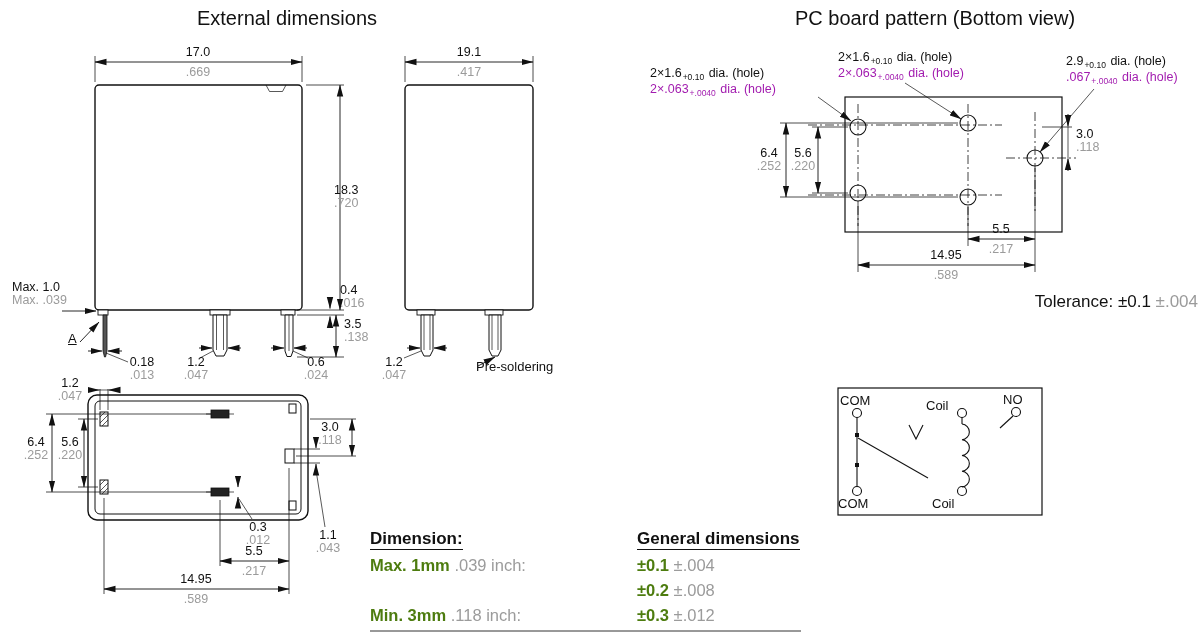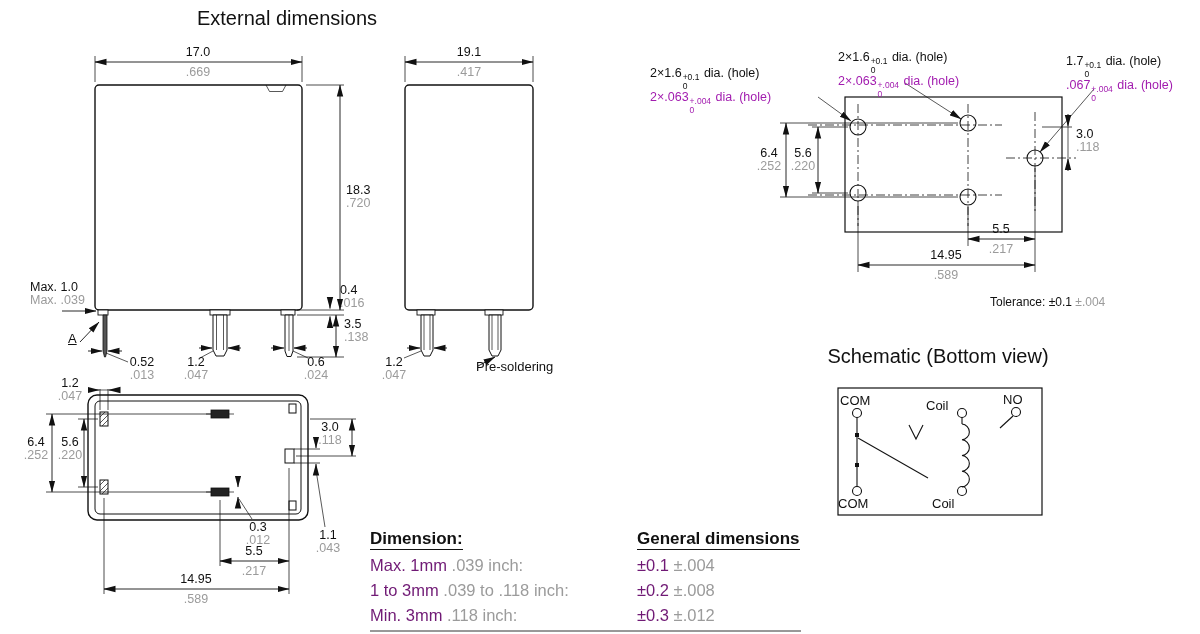--- a/index.html
+++ b/index.html
@@ -23,27 +23,27 @@
   .dim{position:absolute;font-size:12.5px;line-height:13px;text-align:center;white-space:nowrap}
   .dim .mm{display:block;color:#111}
   .dim .in{display:block;color:#9b9b9b}
   .dim.split .mm{margin-bottom:7px}
   .dim.ta-l{text-align:left}
   .lbl{position:absolute;font-size:13px;line-height:14px;color:#111;white-space:nowrap}
   .lbl.u{text-decoration:underline}
   .hole-label{position:absolute;font-size:12.5px;line-height:14px;white-space:nowrap}
   .hl-line{display:block;color:#111}
   .hl-line.gray{color:#a21caf}
-  .tol{display:inline-flex;flex-direction:column;font-size:8.5px;line-height:8.5px;vertical-align:-3px;margin:0 1px}
+  .tol{display:inline-flex;font-size:8.5px;line-height:8.5px;vertical-align:-3px;margin:0 1px}
   .tol span{display:block;text-align:left}
-  .tol-note{position:absolute;font-size:12px;line-height:20px;white-space:nowrap}
+  .tol-note{position:absolute;font-size:17px;line-height:20px;text-align:right;white-space:nowrap}
   .tol-note .gray{color:#9b9b9b}
   .tbl-h{position:absolute;font-size:17px;line-height:19px;font-weight:bold;border-bottom:1.6px solid #111;padding-bottom:1px;white-space:nowrap}
   .tbl-row{position:absolute;font-size:16.5px;line-height:19px;white-space:nowrap}
-  .tbl-row .tm{font-weight:normal;color:#701a75}
+  .tbl-row .tm{font-weight:bold;color:#4d7c0f}
   .tbl-row .ti{font-weight:normal;color:#9b9b9b}
 </style>
 </head>
 <body>
 
 <div id="stage">
 
 <svg class="linework" width="1200" height="634" viewBox="0 0 1200 634">
   <defs>
     <marker id="arr" viewBox="0 0 12 8" refX="11.5" refY="4" markerWidth="12" markerHeight="8" orient="auto-start-reverse" markerUnits="userSpaceOnUse">
@@ -213,45 +213,45 @@
     <line class="wire" x1="1013" y1="416" x2="1000" y2="428"></line>
     <line class="wire" x1="962" y1="417.5" x2="962" y2="424"></line>
     <path class="wire" d="M962,424 A8,7.9 0 0 1 962,439.75 A8,7.9 0 0 1 962,455.5 A8,7.9 0 0 1 962,471.25 A8,7.9 0 0 1 962,487"></path>
     <line class="wire" x1="962" y1="487" x2="962" y2="486.5"></line>
   </g>
 
   <line x1="370" y1="631" x2="801" y2="631" stroke="#333" stroke-width="1"></line>
 </svg>
 
 <div class="title" style="left:137px;top:6px;width:300px">External dimensions</div>
-<div class="title" style="left:788px;top:344px;width:300px">Schematic (Bottom view)</div>
+<div class="title" style="left:765px;top:6px;width:340px">PC board pattern (Bottom view)</div>
 
 <div class="dim split" style="left:168px;top:46px;width:60px">
       <span class="mm">17.0</span>
       <span class="in">.669</span>
     </div>
-<div class="dim ta-l" style="left:346px;top:184px">
+<div class="dim ta-l" style="left:334px;top:184px">
       <span class="mm">18.3</span>
       <span class="in">.720</span>
     </div>
-<div class="dim ta-l" style="left:30px;top:281px">
+<div class="dim ta-l" style="left:12px;top:281px">
       <span class="mm">Max. 1.0</span>
       <span class="in">Max. .039</span>
     </div>
 <div class="lbl u" style="left:68px;top:332px">A</div>
 <div class="dim ta-l" style="left:340px;top:284px">
       <span class="mm">0.4</span>
       <span class="in">.016</span>
     </div>
 <div class="dim ta-l" style="left:344px;top:318px">
       <span class="mm">3.5</span>
       <span class="in">.138</span>
     </div>
 <div class="dim" style="left:118px;top:356px;width:48px">
-      <span class="mm">0.52</span>
+      <span class="mm">0.18</span>
       <span class="in">.013</span>
     </div>
 <div class="dim" style="left:172px;top:356px;width:48px">
       <span class="mm">1.2</span>
       <span class="in">.047</span>
     </div>
 <div class="dim" style="left:292px;top:356px;width:48px">
       <span class="mm">0.6</span>
       <span class="in">.024</span>
     </div>
@@ -313,21 +313,21 @@
   <span class="hl-line"><span>2×1.6</span><span class="tol">
           <span>+0.1</span>
           <span>0</span>
         </span><span> dia. (hole)</span></span>
   <span class="hl-line gray"><span>2×.063</span><span class="tol">
           <span>+.004</span>
           <span>0</span>
         </span><span> dia. (hole)</span></span>
 </div>
 <div class="hole-label" style="left:1066px;top:54px">
-  <span class="hl-line"><span>1.7</span><span class="tol">
+  <span class="hl-line"><span>2.9</span><span class="tol">
           <span>+0.1</span>
           <span>0</span>
         </span><span> dia. (hole)</span></span>
   <span class="hl-line gray"><span>.067</span><span class="tol">
           <span>+.004</span>
           <span>0</span>
         </span><span> dia. (hole)</span></span>
 </div>
 <div class="dim" style="left:754px;top:147px;width:30px">
       <span class="mm">6.4</span>
@@ -356,19 +356,18 @@
 <div class="lbl" style="left:926px;top:399px">Coil</div>
 <div class="lbl" style="left:838px;top:497px">COM</div>
 <div class="lbl" style="left:932px;top:497px">Coil</div>
 
 <div class="tbl-h" style="left:370px;top:529px">Dimension:</div>
 <div class="tbl-h" style="left:637px;top:529px">General dimensions</div>
 
 <div class="tbl-row" style="left:370px;top:556px"><span class="tm">Max. 1mm</span><span class="ti"> .039 inch:</span></div>
 <div class="tbl-row" style="left:637px;top:556px"><span class="tm">±0.1</span><span class="ti"> ±.004</span></div>
 
-<div class="tbl-row" style="left:370px;top:581px"><span class="tm">1 to 3mm</span><span class="ti"> .039 to .118 inch:</span></div>
 <div class="tbl-row" style="left:637px;top:581px"><span class="tm">±0.2</span><span class="ti"> ±.008</span></div>
 
 <div class="tbl-row" style="left:370px;top:606px"><span class="tm">Min. 3mm</span><span class="ti"> .118 inch:</span></div>
 <div class="tbl-row" style="left:637px;top:606px"><span class="tm">±0.3</span><span class="ti"> ±.012</span></div>
 
 </div>
 
 </body></html>

